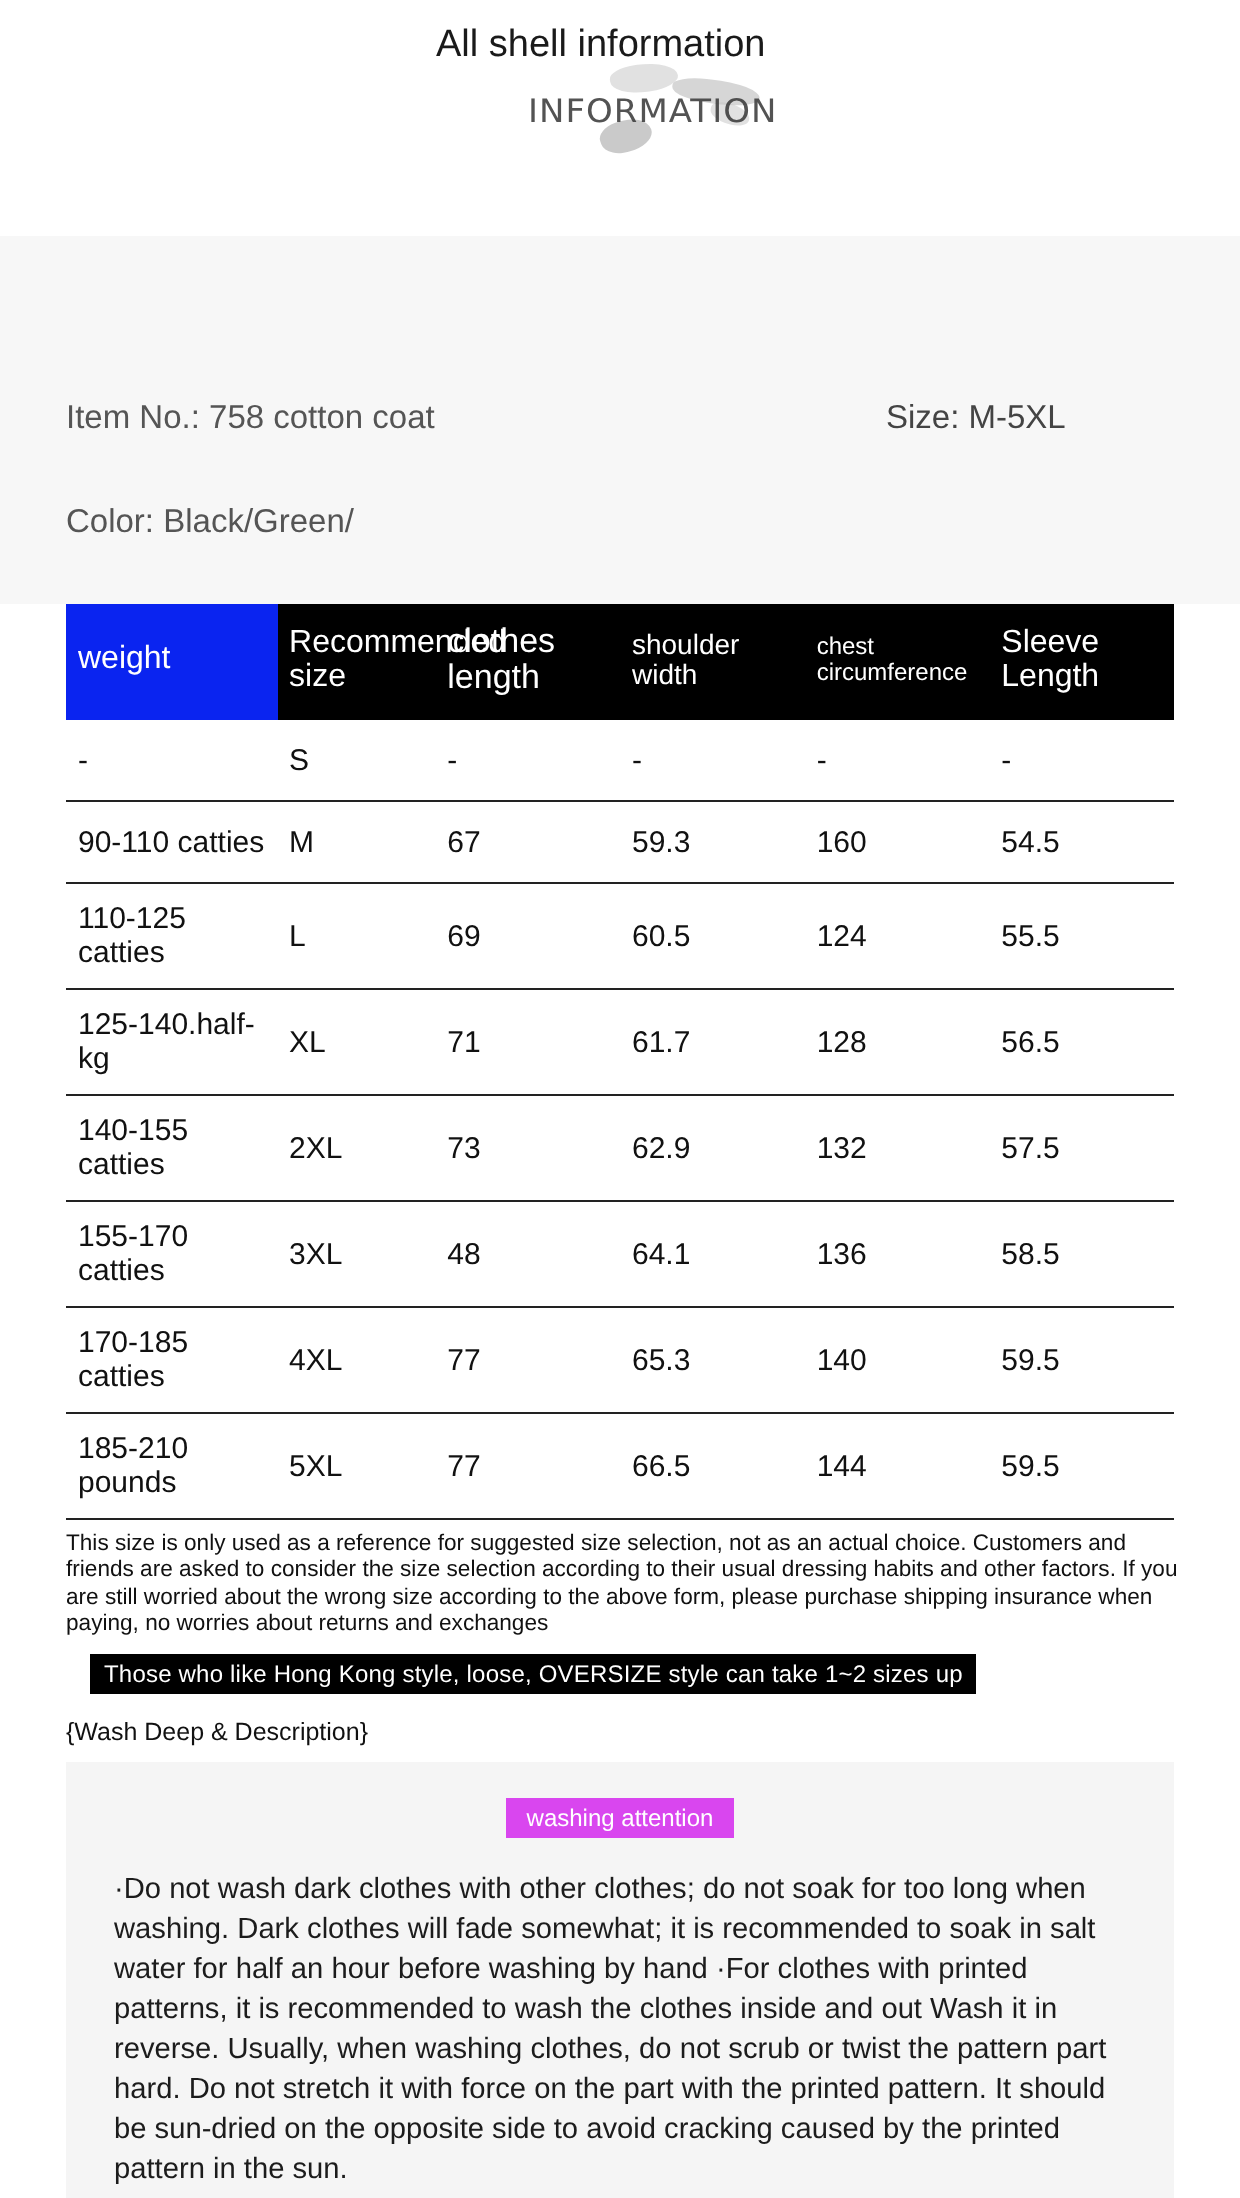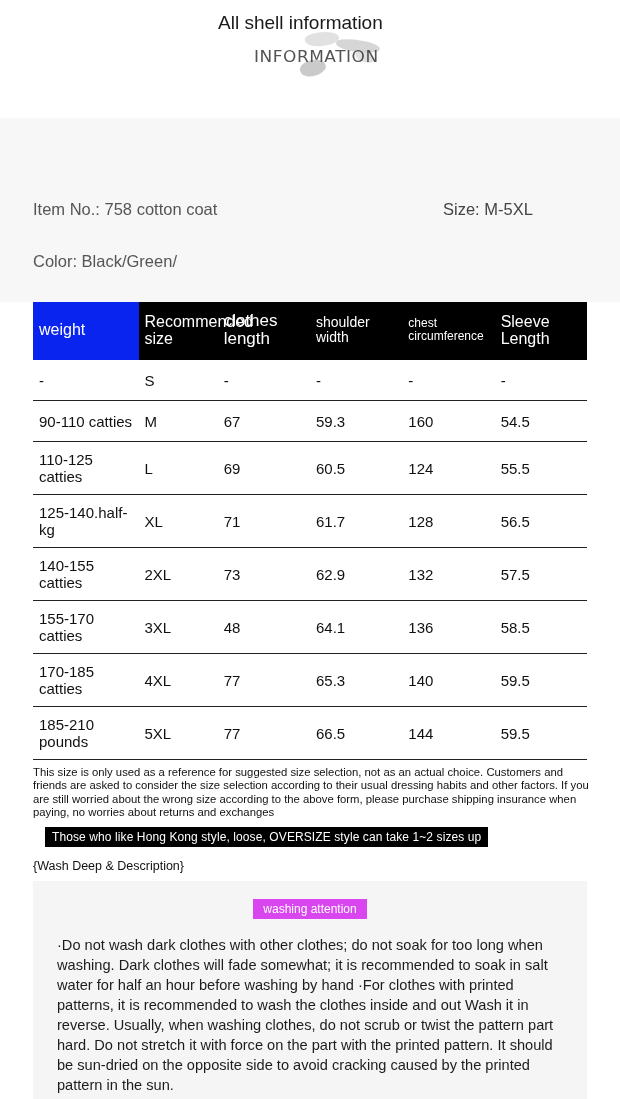--- a/index.html
+++ b/index.html
@@ -26,21 +26,21 @@
     position: absolute;
     left: 218px;
     top: 10px;
     font-size: 19px;
     line-height: 25px;
     color: #1a1a1a;
     width: 180px;
   }
   .header-overlay {
     position: absolute;
-    left: 254px;
+    left: 264px;
     top: 46px;
     font-size: 17px;
     color: #3c3c3c;
     letter-spacing: 0.5px;
     opacity: 0.88;
     transform: scaleY(0.95);
     font-family: "DejaVu Sans", sans-serif;
   }
   .smudge {
     position: absolute;

